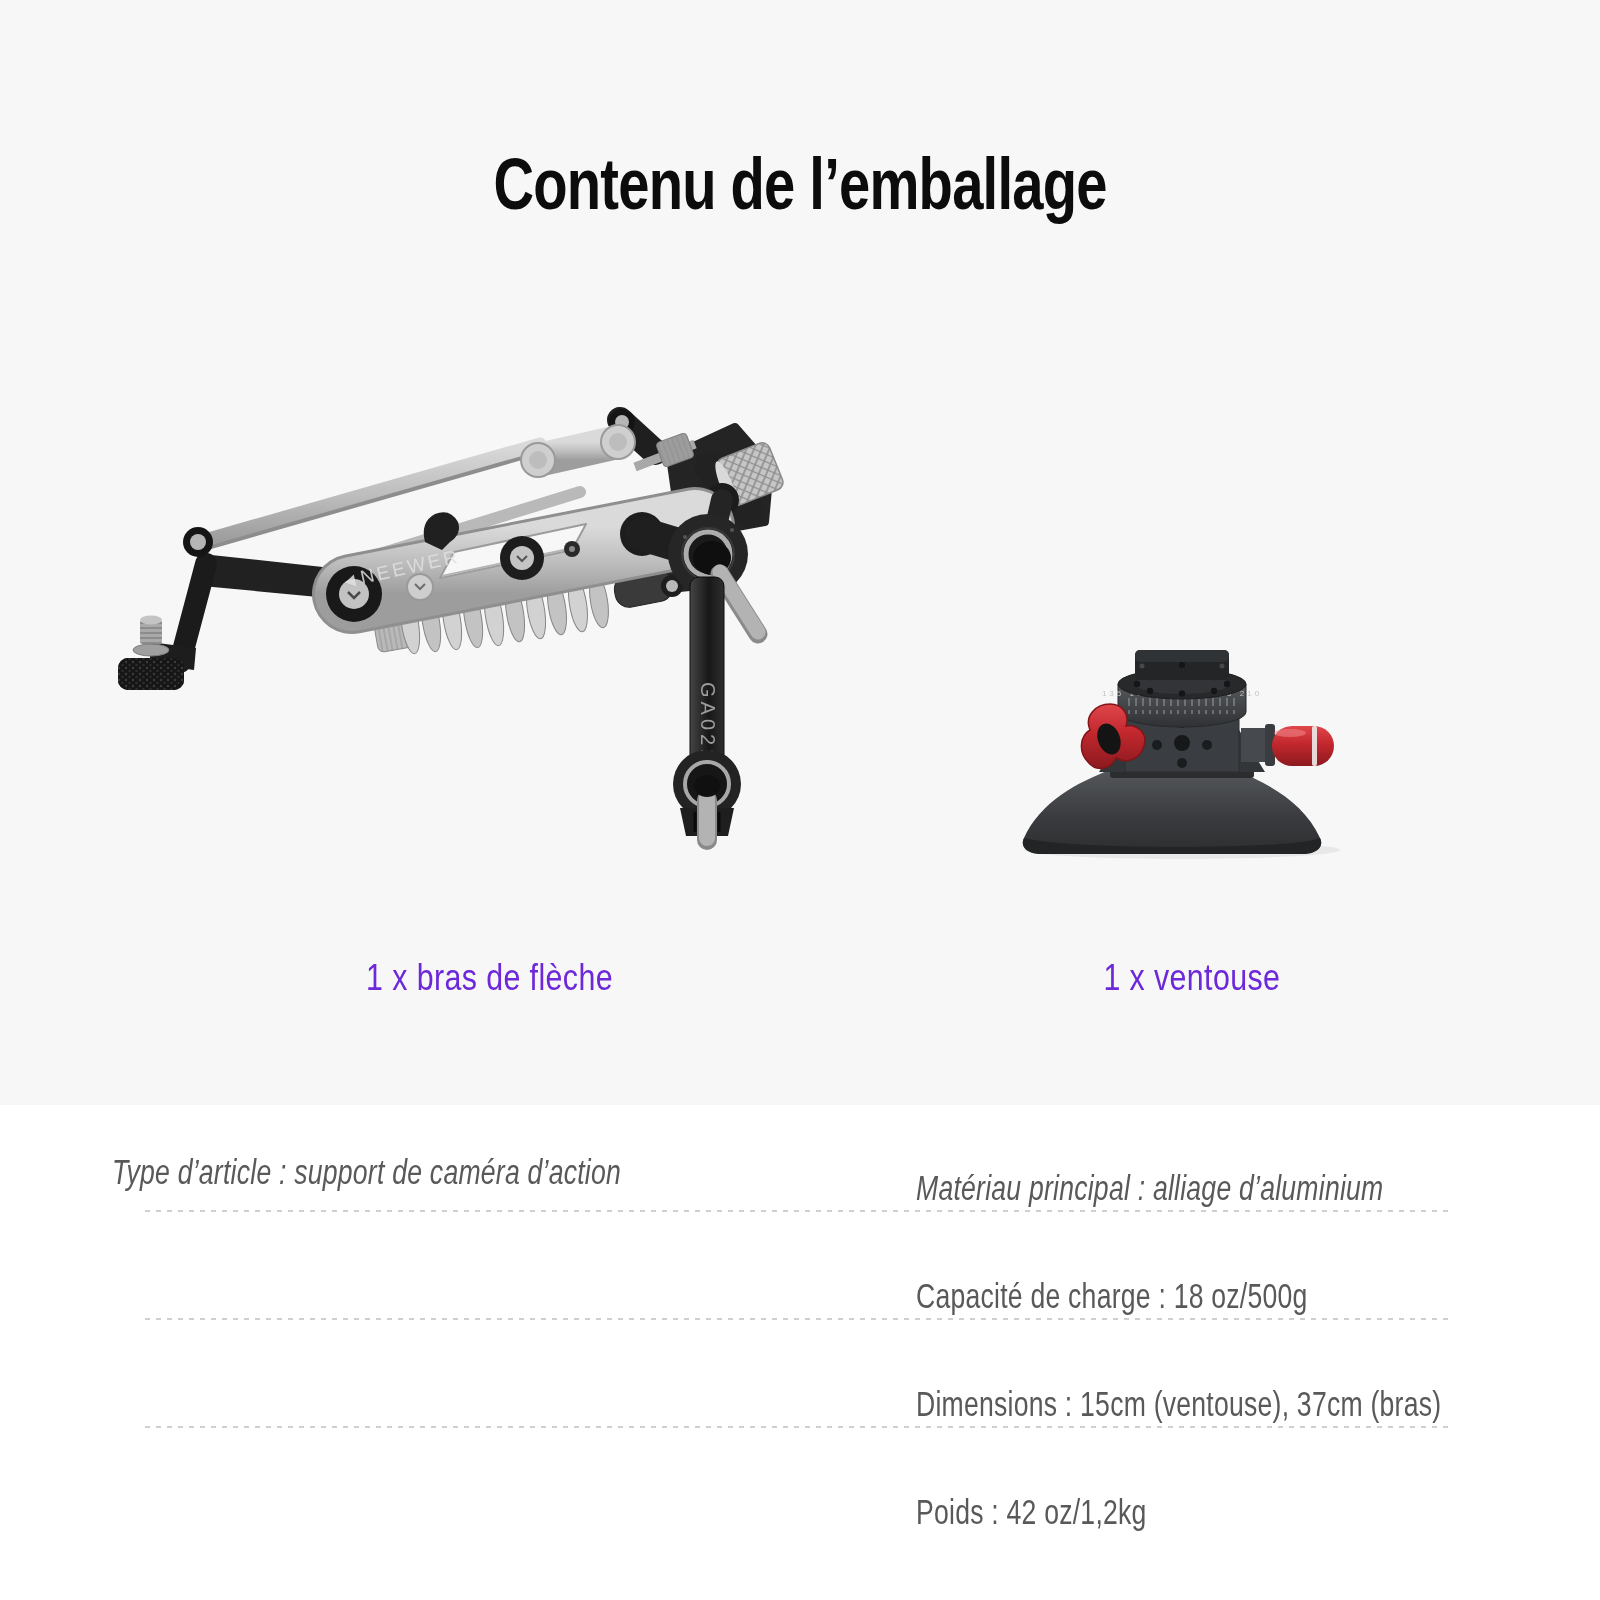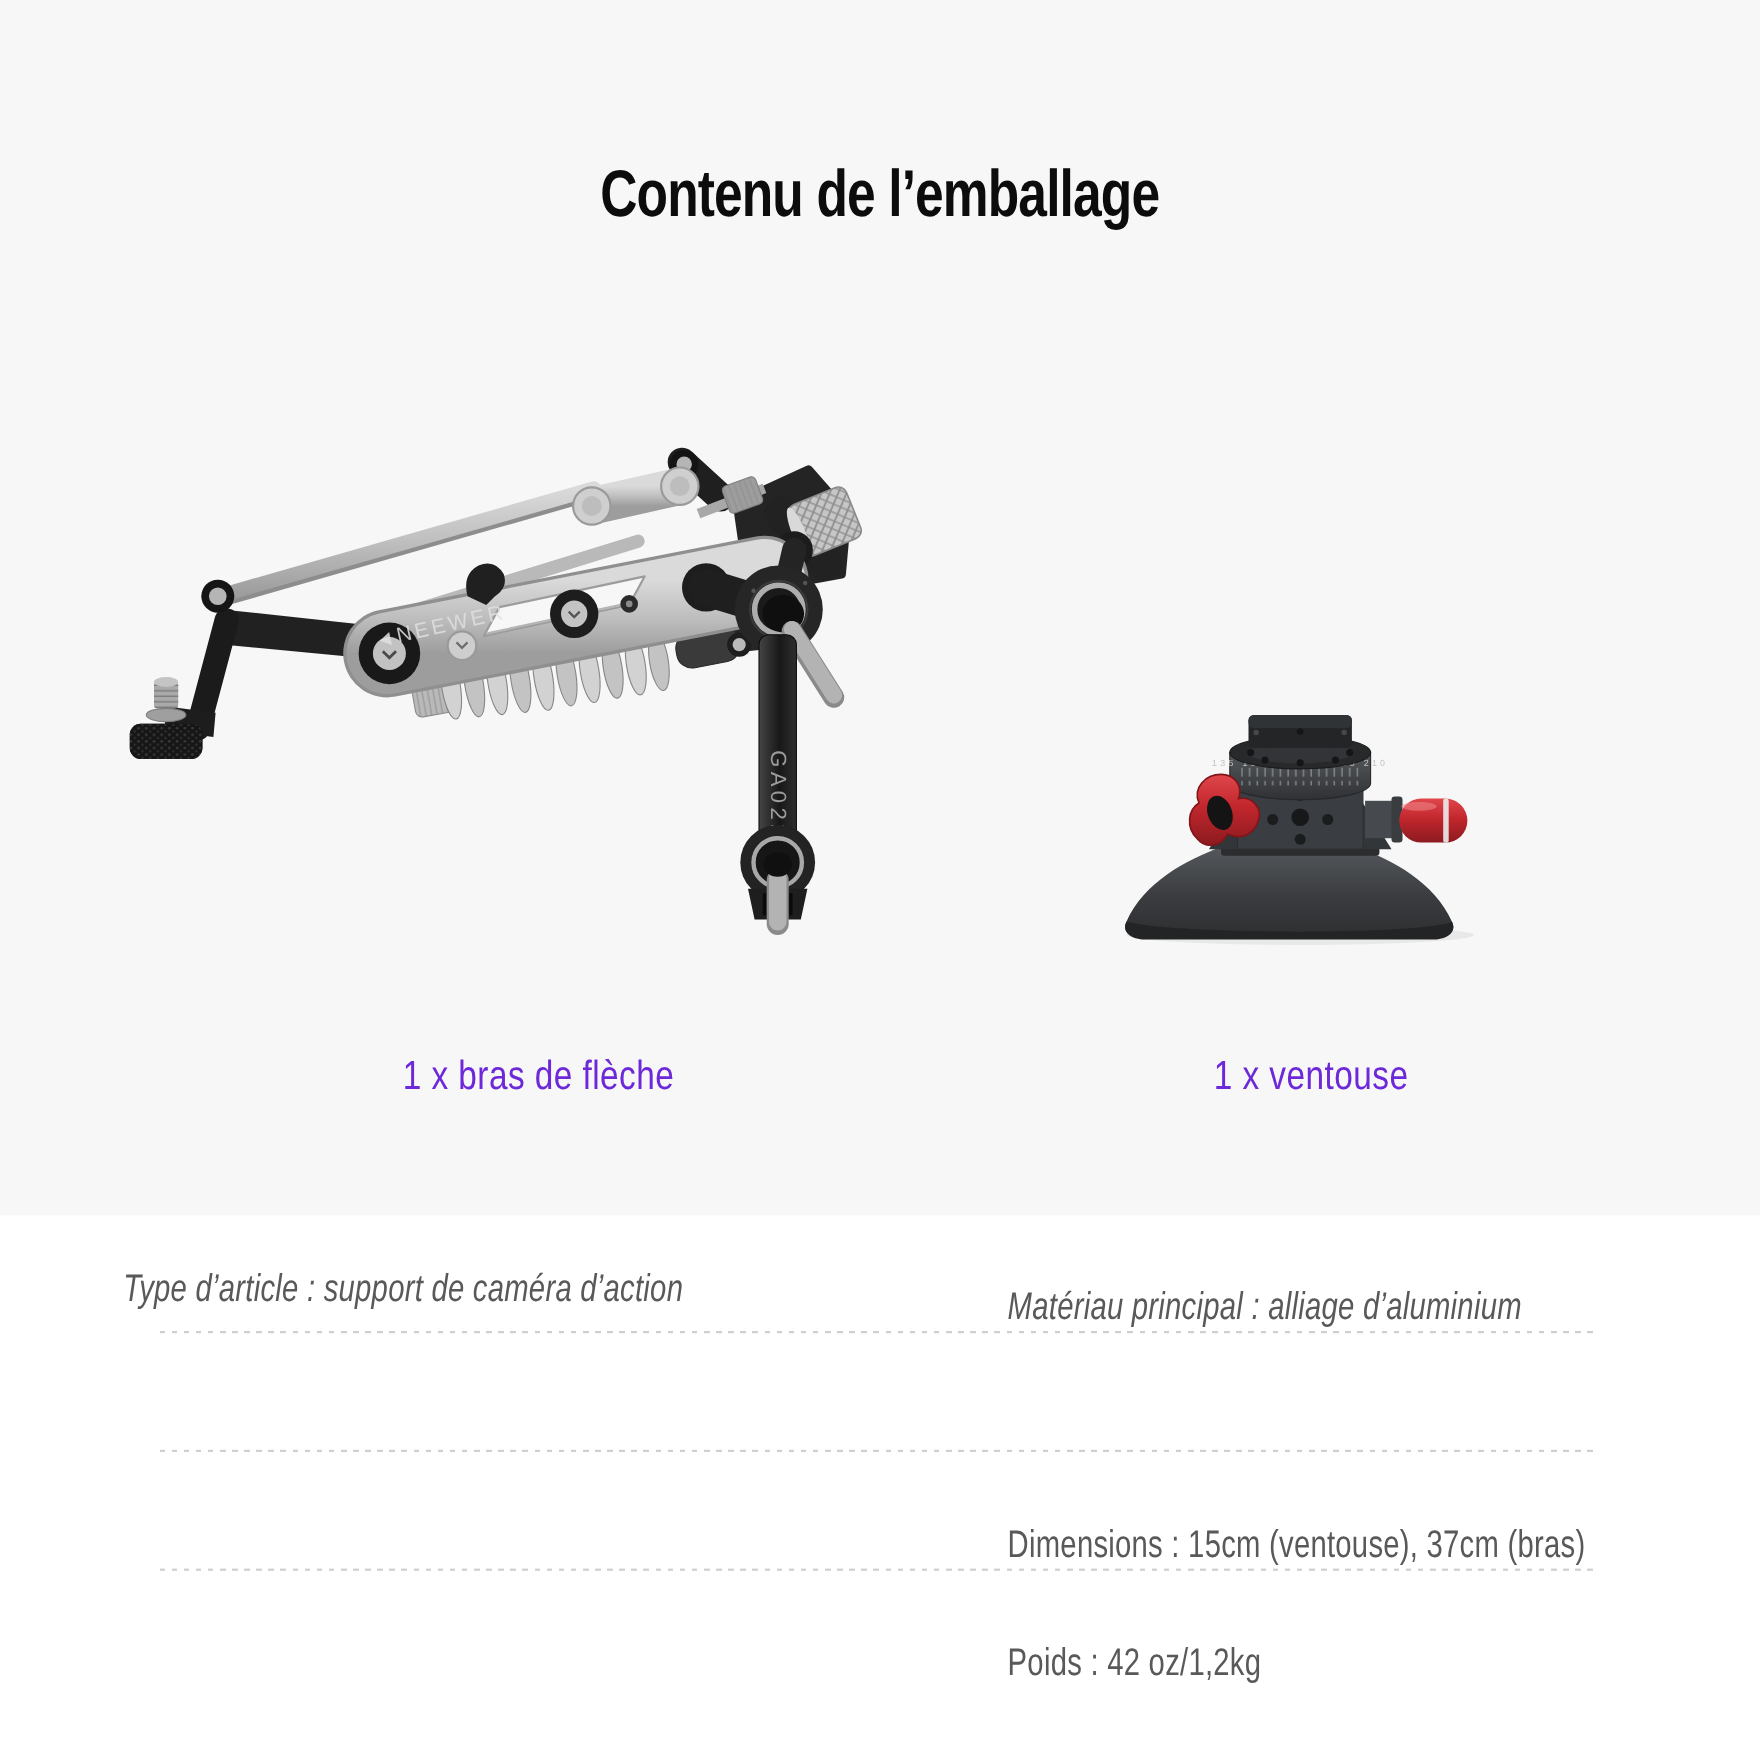--- a/index.html
+++ b/index.html
@@ -2,21 +2,21 @@
 <html><head>
 <meta charset="utf-8">
 <style>
   html,body{margin:0;padding:0;background:#ffffff;}
   .page{position:relative;width:1600px;height:1600px;background:#ffffff;overflow:hidden;
         font-family:"Liberation Sans",sans-serif;}
   .hero{position:absolute;left:0;top:0;width:1600px;height:1105px;background:#f7f7f7;}
   .specs{position:absolute;left:0;top:1105px;width:1600px;height:495px;background:#ffffff;}
 
   .title{position:absolute;top:76px;left:0;width:1600px;text-align:center;
-         font-size:60px;font-weight:700;color:#0c0c0c;white-space:nowrap;line-height:120px;}
+         font-size:72px;font-weight:700;color:#0c0c0c;white-space:nowrap;line-height:120px;}
   .title .tx{display:inline-block;transform:scaleX(0.78);transform-origin:center;letter-spacing:-1px;}
 
   .caption{position:absolute;top:950px;height:56px;line-height:56px;text-align:center;
            font-size:37px;color:#6d28d9;white-space:nowrap;}
   .caption .tx{display:inline-block;transform:scaleX(0.82);transform-origin:center;letter-spacing:0.5px;}
   .caption-left{left:140px;width:700px;}
   .caption-right{left:992px;width:400px;}
 
   .figure{position:absolute;}
   .fig-boom{left:110px;top:372px;width:700px;height:480px;}
@@ -290,20 +290,21 @@
 
     <div class="caption caption-left"><span class="tx">1 x bras de flèche</span></div>
     <div class="caption caption-right"><span class="tx">1 x ventouse</span></div>
   </section>
 
   <section class="specs">
     <div class="spec-cell col-l row-1"><span class="tx">Type d’article : support de caméra d’action</span></div>
     <div class="spec-cell col-r row-1"><span class="tx">Matériau principal : alliage d’aluminium</span></div>
     <div class="sep sep-1"></div>
 
+    <div class="spec-cell col-r row-2"><span class="tx">Capacité de charge : 18 oz/500g</span></div>
     <div class="sep sep-2"></div>
 
     <div class="spec-cell col-r row-3"><span class="tx">Dimensions : 15cm (ventouse), 37cm (bras)</span></div>
     <div class="sep sep-3"></div>
 
     <div class="spec-cell col-r row-4"><span class="tx">Poids : 42 oz/1,2kg</span></div>
   </section>
 
 </div>
 

